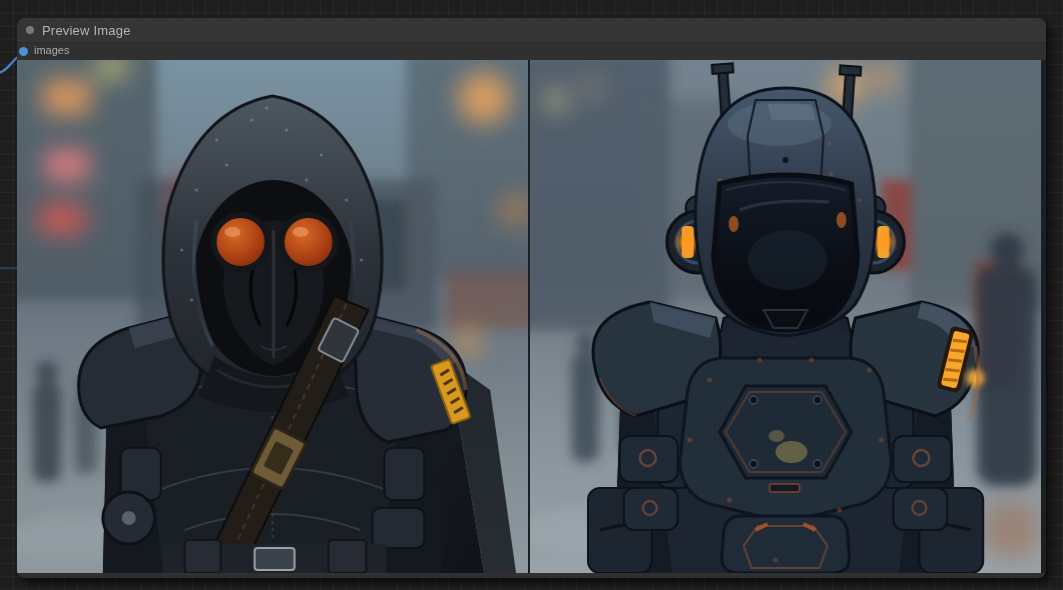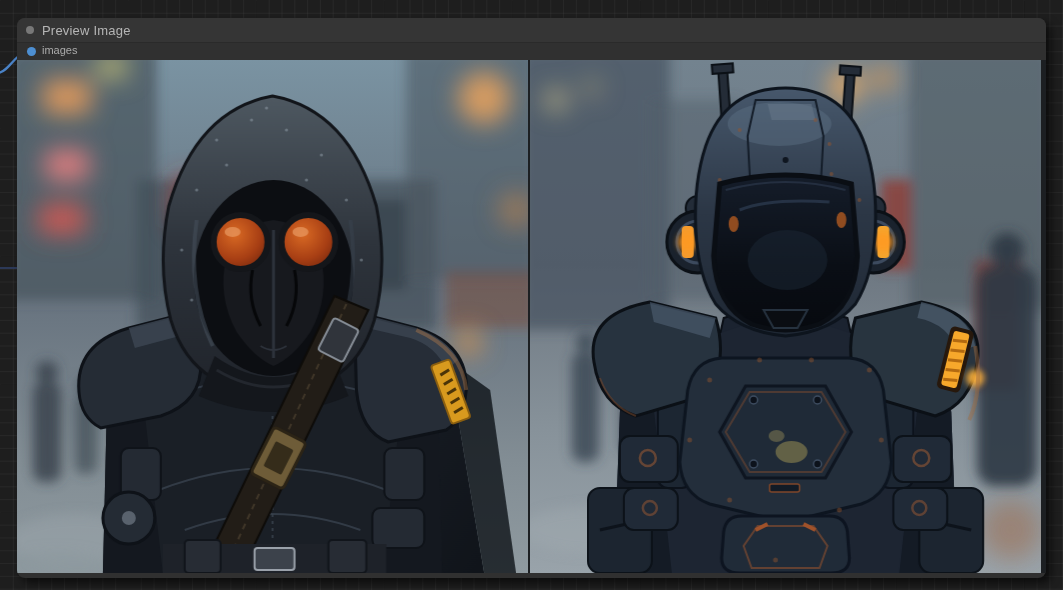--- a/index.html
+++ b/index.html
@@ -13,21 +13,21 @@
     background-size:12.8px 12.8px,12.8px 12.8px,128px 128px,128px 128px;}
   .wire-svg{position:absolute;left:0;top:40px;width:30px;height:36px;overflow:visible;}
   .bg-wire{position:absolute;left:0;top:267px;width:17px;height:2px;background:#2e3c5e;opacity:.9;}
   .node{position:absolute;left:17px;top:18px;width:1029px;height:560px;
     background:#303030;border-radius:8px;overflow:hidden;
     box-shadow:5px 5px 9px rgba(0,0,0,0.6);}
   .titlebar{height:24px;background:#353535;border-bottom:1px solid #2a2a2a;
     display:flex;align-items:center;padding-left:9px;gap:8px;cursor:default;}
   .collapse-dot{width:8px;height:8px;border-radius:50%;background:#787878;flex:none;}
   .title{font-size:13px;color:#b5b5b5;letter-spacing:.2px;}
-  .input-row{position:relative;height:17px;margin-left:8px;}
+  .input-row{position:relative;height:17px;}
   .port{position:absolute;left:2px;top:4px;width:9px;height:9px;border-radius:50%;
     background:#4d8fd2;}
   .port-label{position:absolute;left:17px;top:1px;font-size:11px;color:#acacac;}
   .images{display:flex;gap:2px;height:513px;background:#1c1f22;}
   .preview{width:511px;height:513px;display:block;flex:none;}
 </style>
 </head>
 <body>
 
 <div class="canvas">

